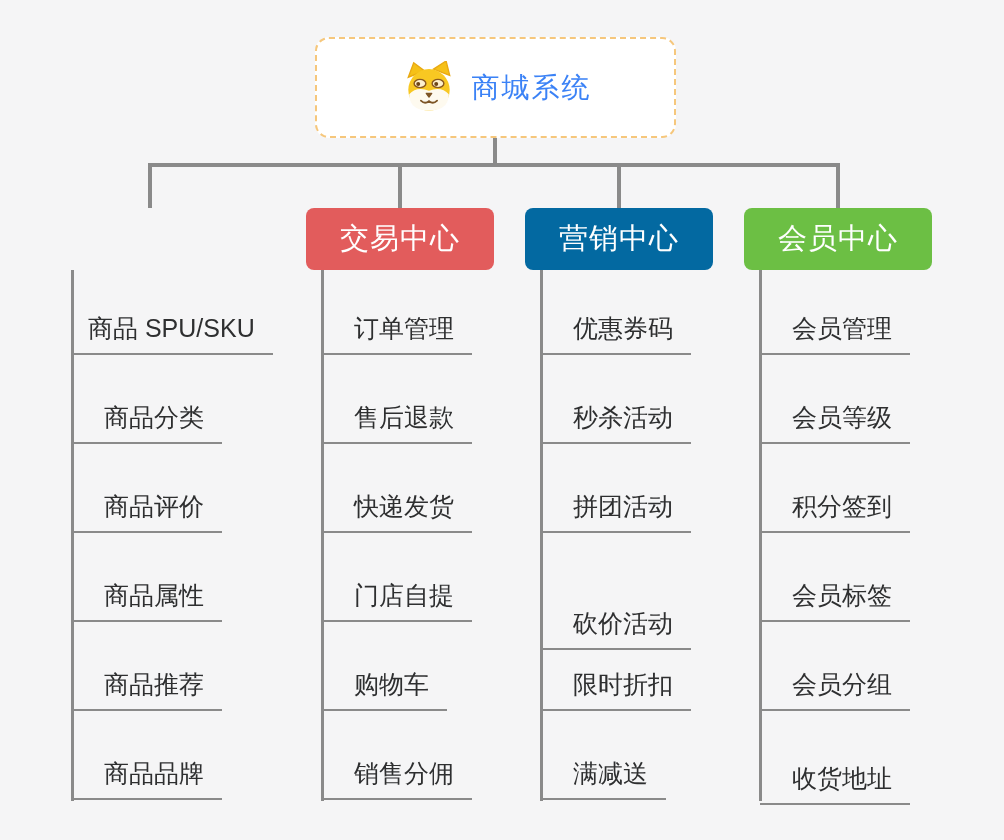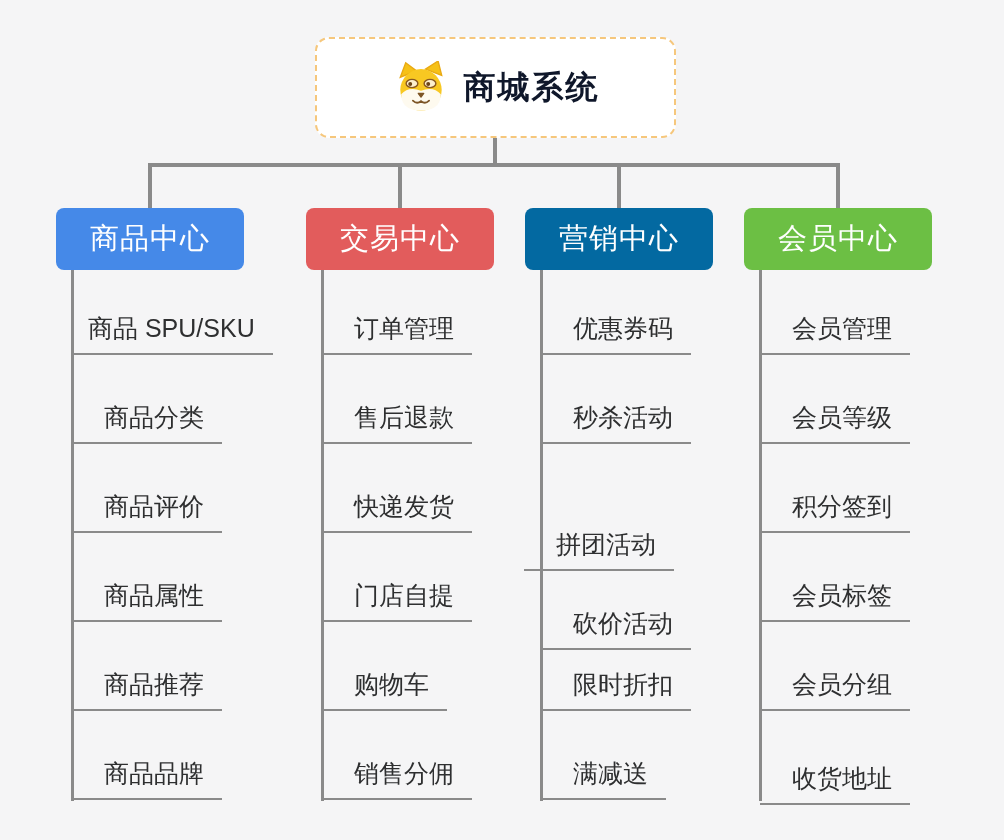--- a/index.html
+++ b/index.html
@@ -22,25 +22,24 @@
     box-sizing:border-box;
     background:#ffffff;
     border:2px dashed #f6c77c;
     border-radius:14px;
     display:flex;
     align-items:center;
     justify-content:center;
     gap:14px;
   }
   .root-label{
-    font-size:32px;
+    font-size:28px;
     letter-spacing:2px;
-    color:#0f172a;
+    color:#3b82f6;
     white-space:nowrap;
-    font-weight:bold;
   }
   .root-icon{ width:58px; height:54px; flex:0 0 auto; }
   
   .conn{ position:absolute; background:#8a8a8a; }
   
   .branch-box{
     position:absolute;
     top:208px;
     width:188px; height:62px;
     border-radius:8px;
@@ -103,41 +102,40 @@
     <span class="root-label">商城系统</span>
   </div>
 
   <div class="conn" style="left:493px;top:138px;width:4px;height:29px;"></div>
   <div class="conn" style="left:148px;top:163px;width:692px;height:4px;"></div>
   <div class="conn" style="left:148px;top:163px;width:4px;height:45px;"></div>
   <div class="conn" style="left:398px;top:163px;width:4px;height:45px;"></div>
   <div class="conn" style="left:617px;top:163px;width:4px;height:45px;"></div>
   <div class="conn" style="left:836px;top:163px;width:4px;height:45px;"></div>
 
-<div class="branch-box" style="left: 56px; background: rgb(69, 137, 232);">商品中心</div>
     <div class="trunk" style="left: 71px;"></div>
     <div class="leaf" style="left: 72px; top: 309px; padding-left: 16px;">商品 SPU/SKU</div>
     <div class="leaf" style="left: 72px; top: 398px;">商品分类</div>
     <div class="leaf" style="left: 72px; top: 487px;">商品评价</div>
     <div class="leaf" style="left: 72px; top: 576px;">商品属性</div>
     <div class="leaf" style="left: 72px; top: 665px;">商品推荐</div>
     <div class="leaf" style="left: 72px; top: 754px;">商品品牌</div>
     <div class="branch-box" style="left: 306px; background: rgb(226, 92, 92);">交易中心</div>
     <div class="trunk" style="left: 321px;"></div>
     <div class="leaf" style="left: 322px; top: 309px;">订单管理</div>
     <div class="leaf" style="left: 322px; top: 398px;">售后退款</div>
     <div class="leaf" style="left: 322px; top: 487px;">快递发货</div>
     <div class="leaf" style="left: 322px; top: 576px;">门店自提</div>
     <div class="leaf" style="left: 322px; top: 665px;">购物车</div>
     <div class="leaf" style="left: 322px; top: 754px;">销售分佣</div>
     <div class="branch-box" style="left: 525px; background: #0369a1; font-family: Liberation Serif, serif;">营销中心</div>
     <div class="trunk" style="left: 540px;"></div>
     <div class="leaf" style="left: 541px; top: 309px;">优惠券码</div>
     <div class="leaf" style="left: 541px; top: 398px;">秒杀活动</div>
-    <div class="leaf" style="left: 524px; top: 487px; margin-top: 38px;">拼团活动</div>
+    <div class="leaf" style="left: 541px; top: 487px;">拼团活动</div>
     <div class="leaf" style="left: 541px; top: 576px; margin-top: 28px;">砍价活动</div>
     <div class="leaf" style="left: 541px; top: 665px;">限时折扣</div>
     <div class="leaf" style="left: 541px; top: 754px;">满减送</div>
     <div class="branch-box" style="left: 744px; background: rgb(108, 191, 68);">会员中心</div>
     <div class="trunk" style="left: 759px;"></div>
     <div class="leaf" style="left: 760px; top: 309px;">会员管理</div>
     <div class="leaf" style="left: 760px; top: 398px;">会员等级</div>
     <div class="leaf" style="left: 760px; top: 487px;">积分签到</div>
     <div class="leaf" style="left: 760px; top: 576px;">会员标签</div>
     <div class="leaf" style="left: 760px; top: 665px;">会员分组</div>

